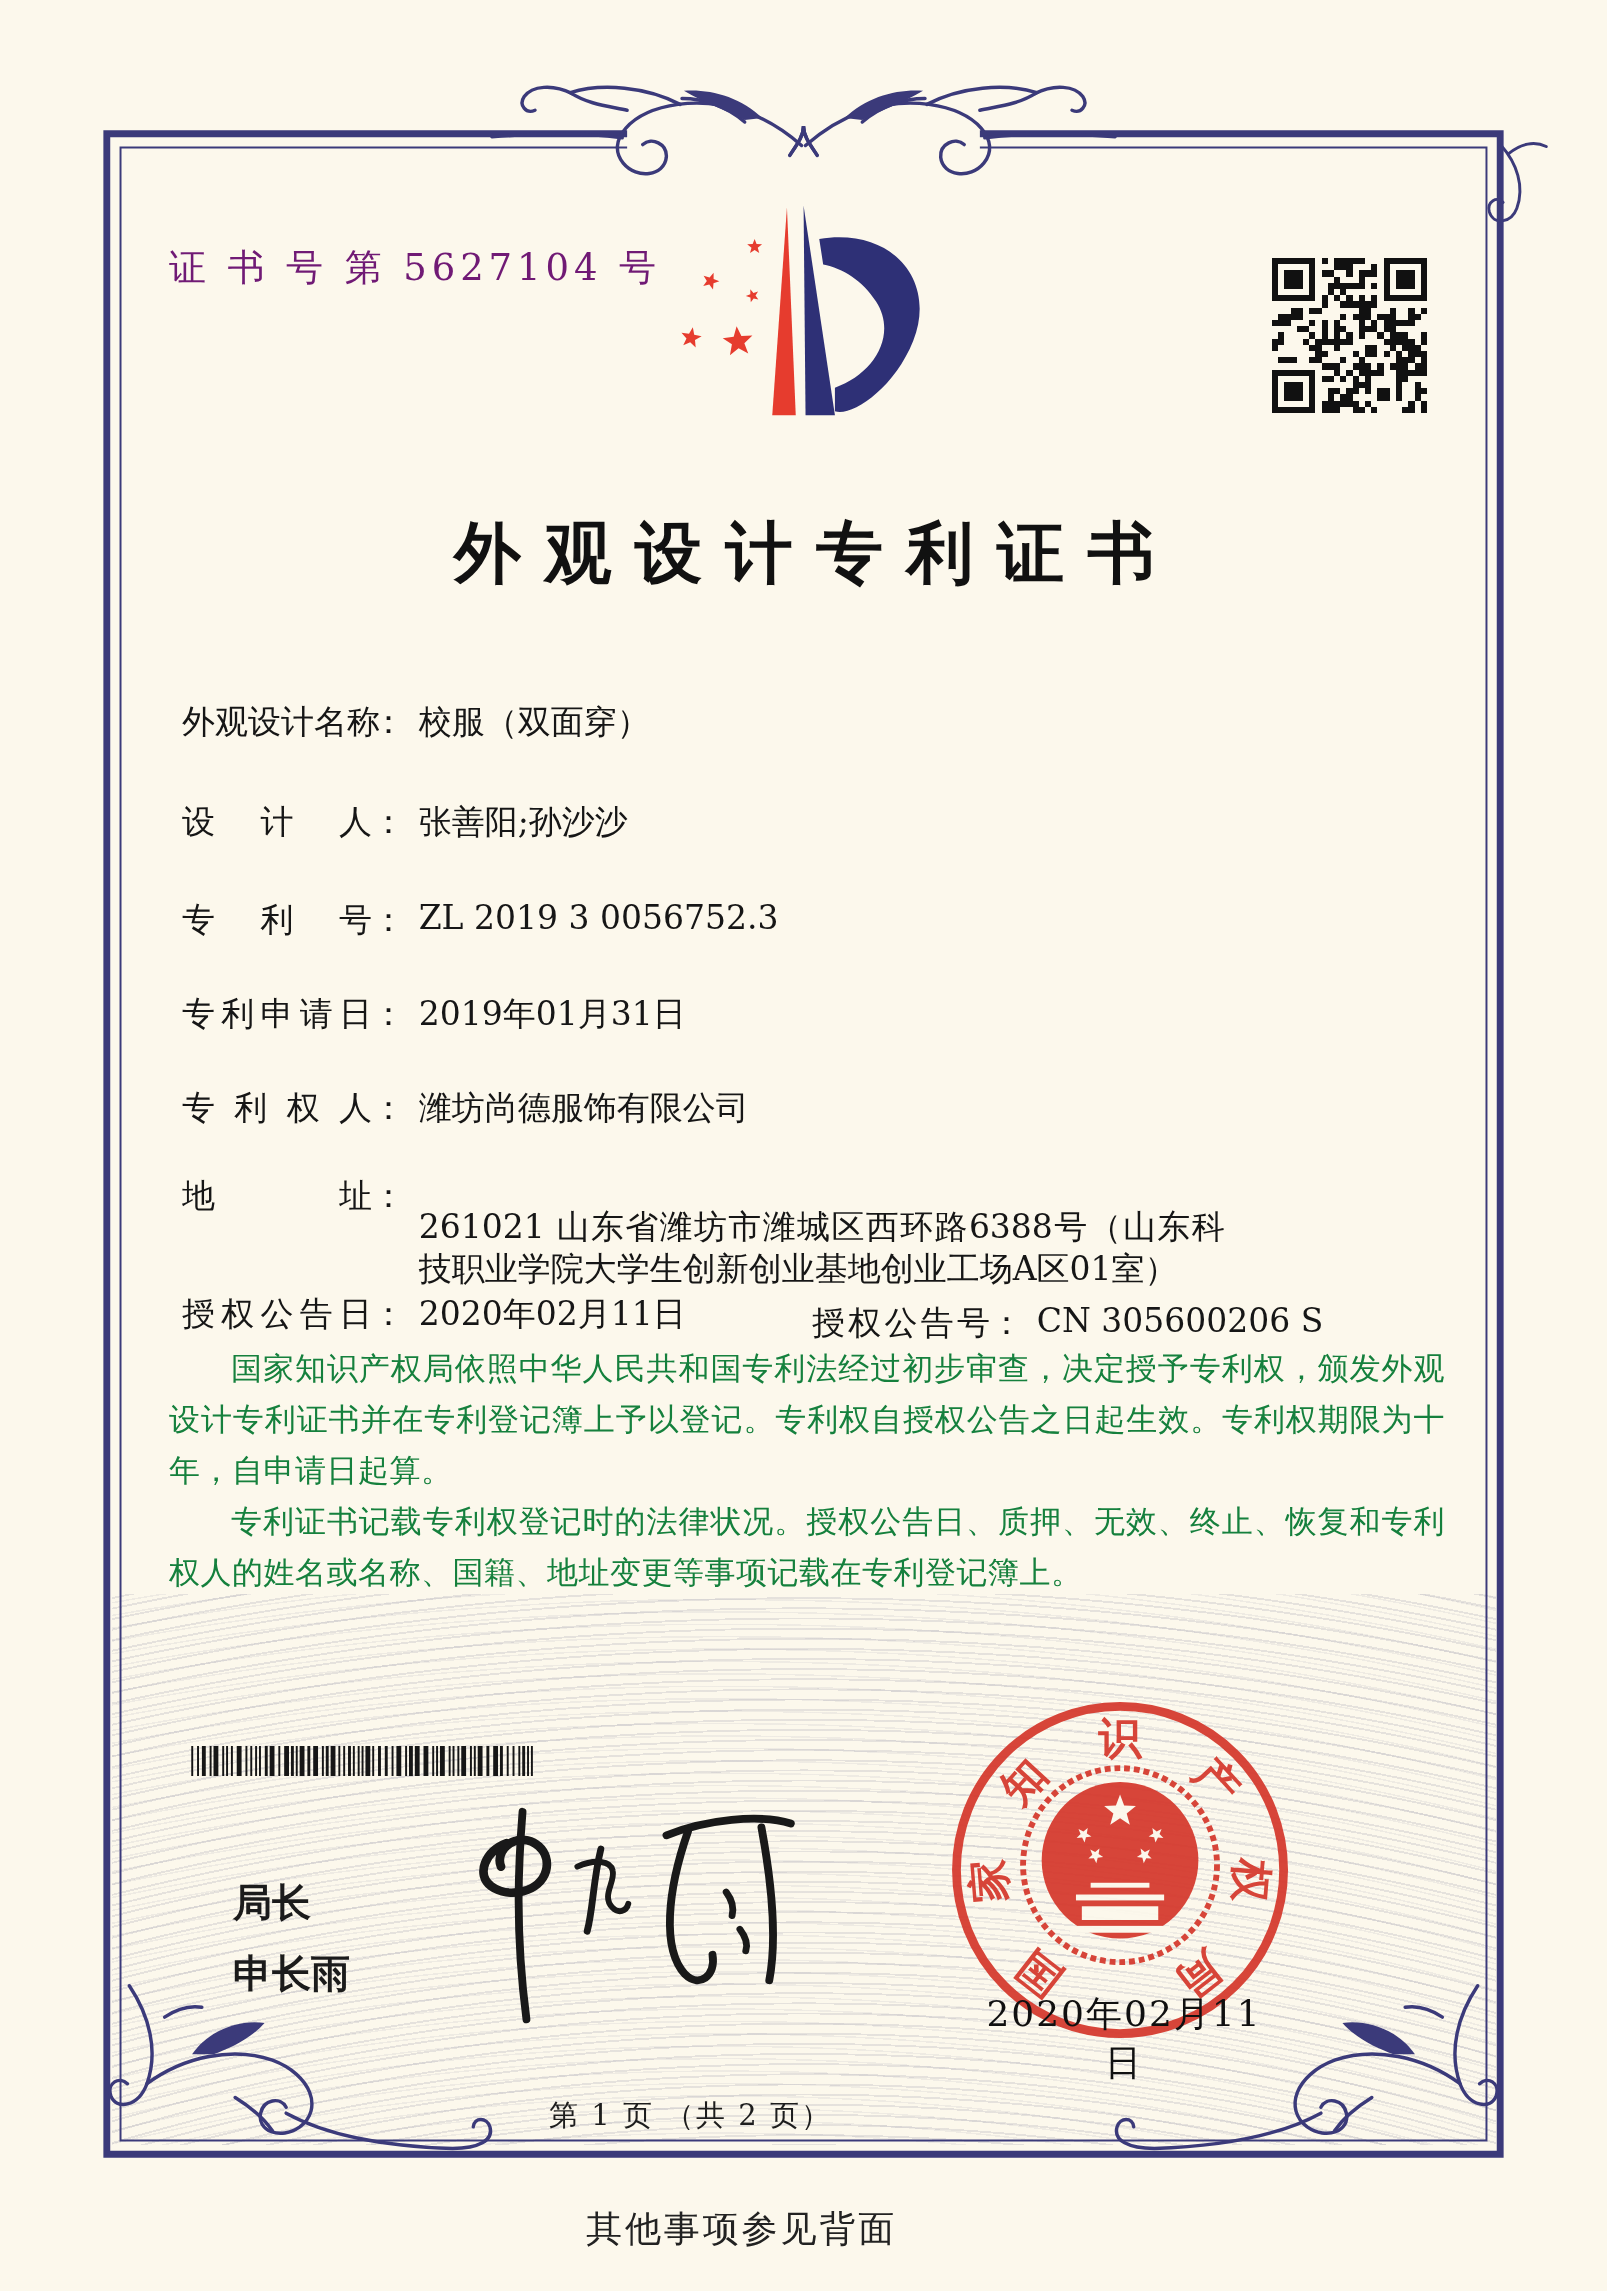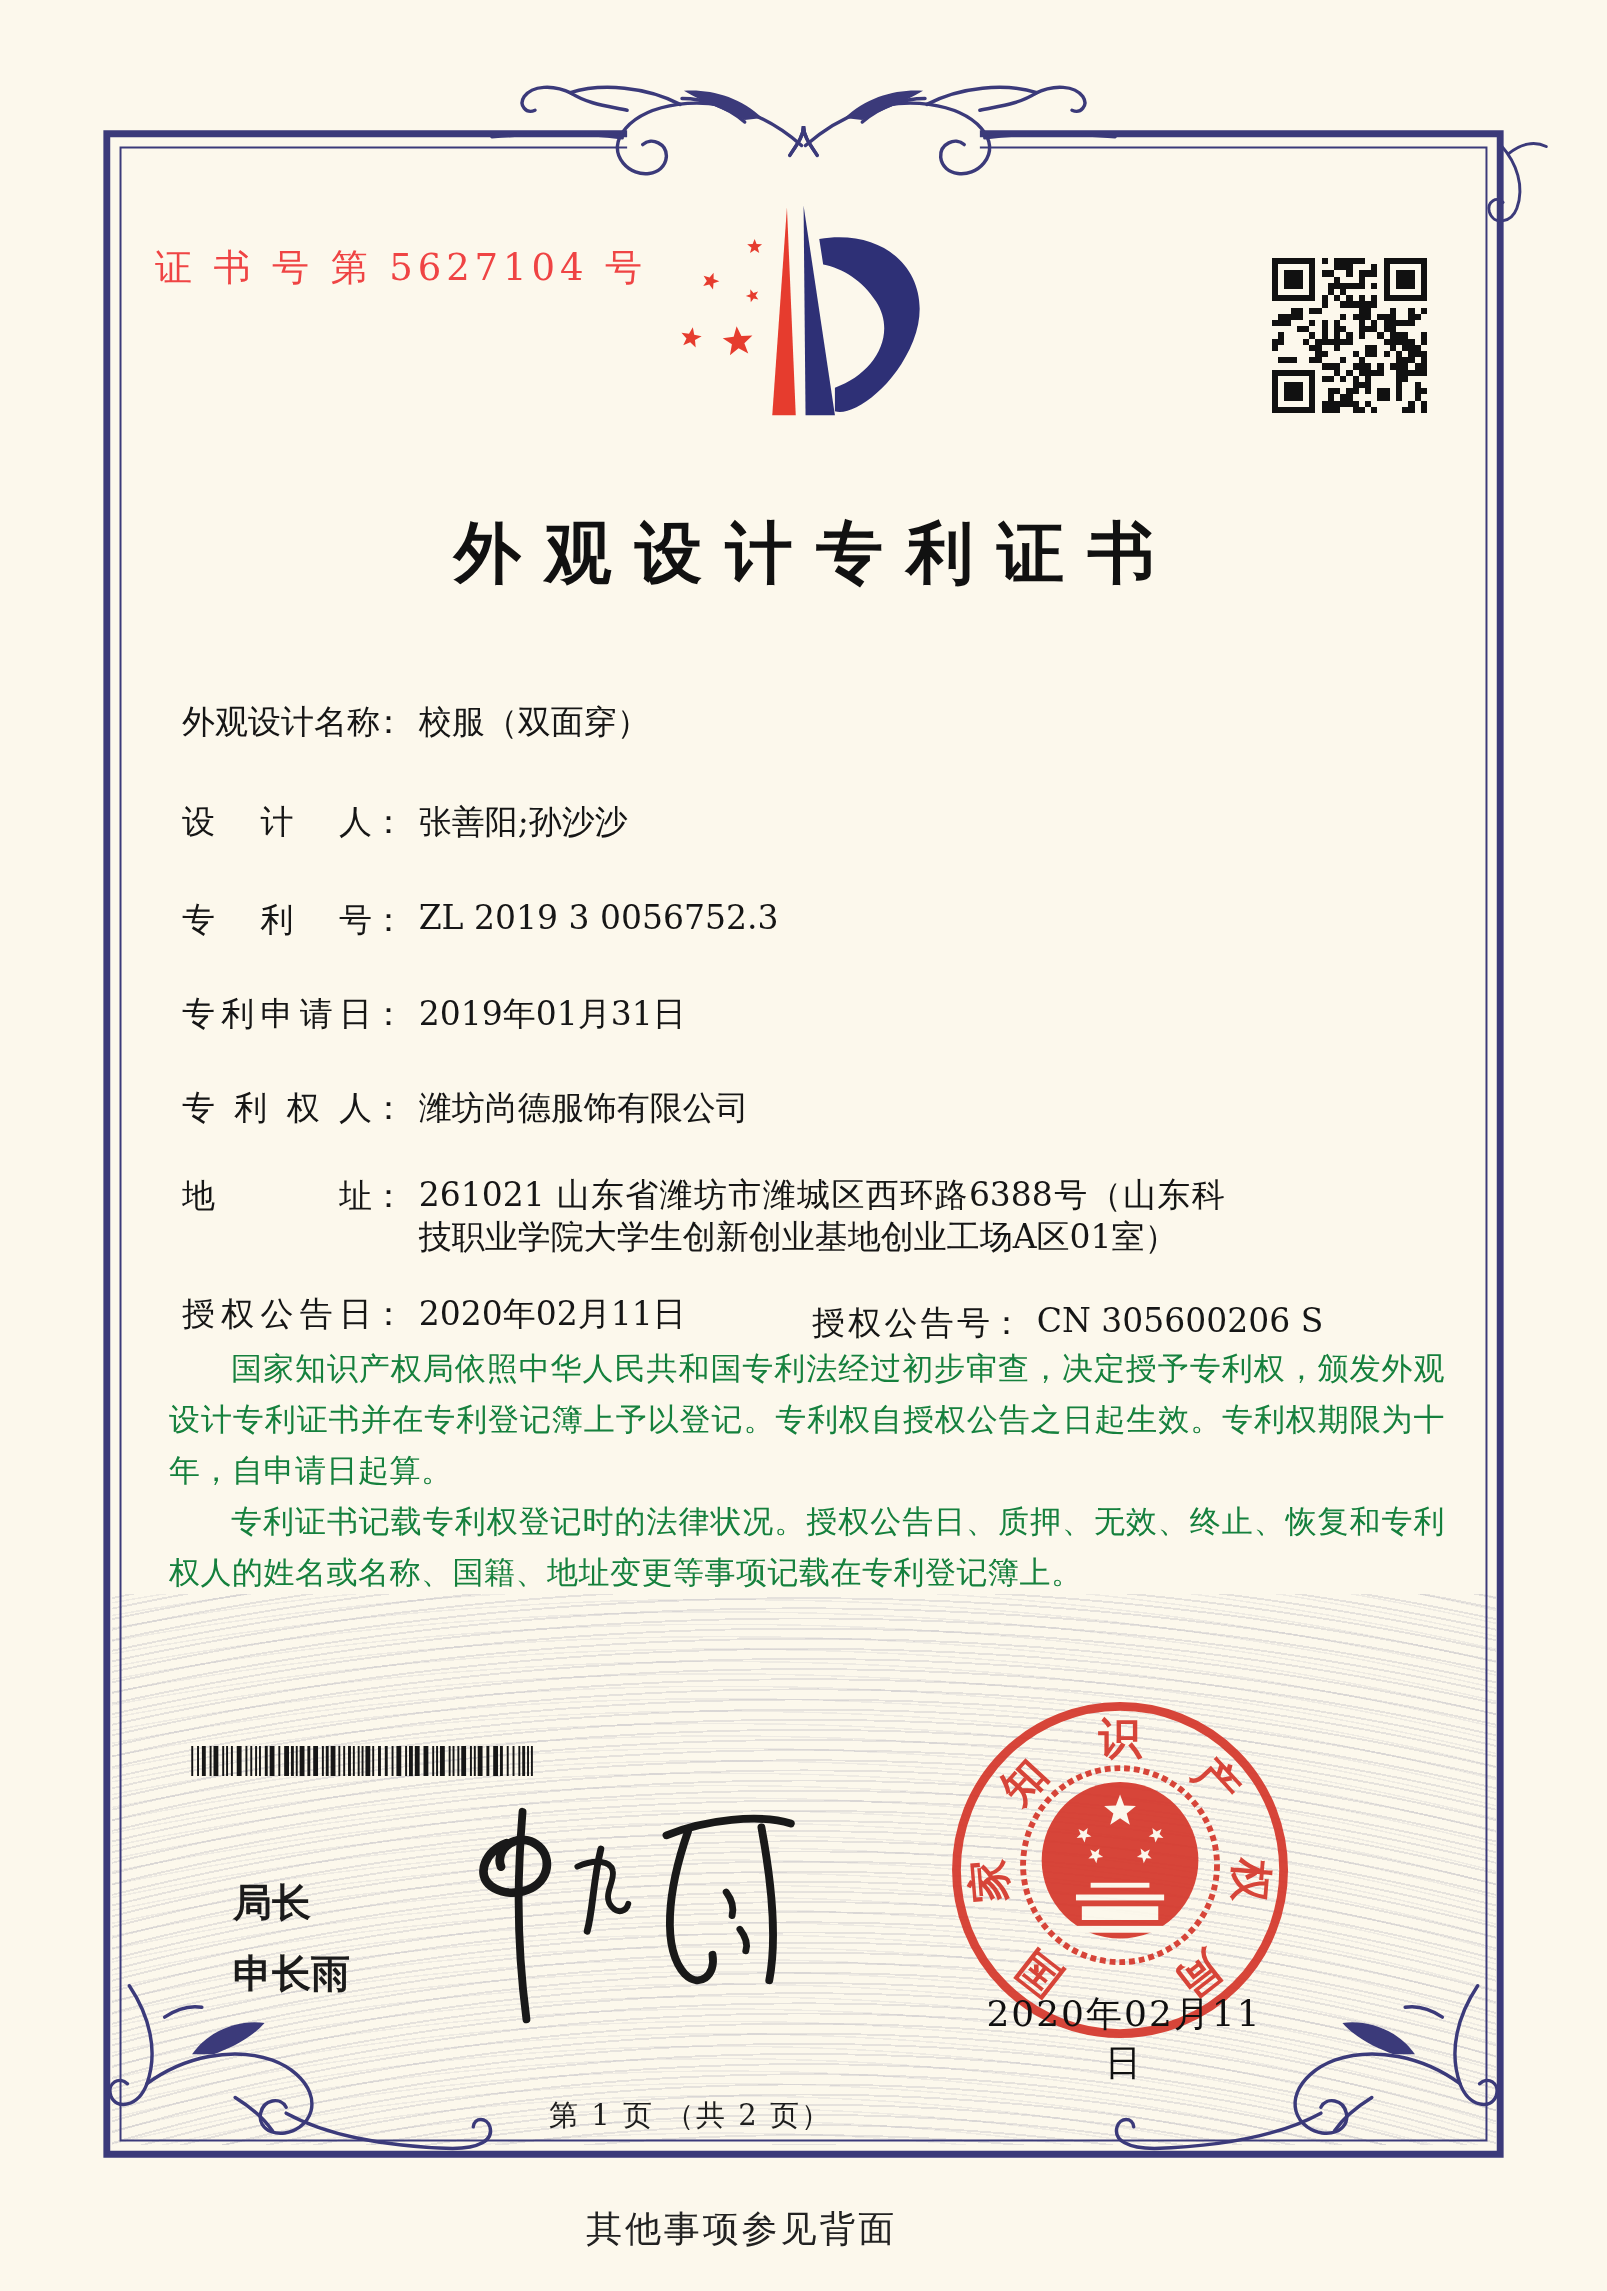--- a/index.html
+++ b/index.html
@@ -4,29 +4,29 @@
 <style>
   html,body{margin:0;padding:0;}
   body{
     width:1607px;height:2292px;position:relative;
     background:#fcf8ec;
     font-family:"DejaVu Serif","Liberation Serif",serif;
     color:#1a1a1a;overflow:hidden;
   }
   .abs{position:absolute;}
   
-  #certno{left:155px;top:243px;font-size:37px;letter-spacing:4.9px;color:#ef4444;}
+  #certno{left:169px;top:243px;font-size:37px;letter-spacing:4.9px;color:#701a75;}
   
   #title{left:0;right:0;top:508px;text-align:center;font-size:67px;font-weight:bold;
          letter-spacing:23.5px;padding-left:25px;color:#111;}
   
   .frow{position:absolute;left:182px;font-size:33px;color:#161616;white-space:nowrap;}
   .flabel{display:inline-block;width:190px;text-align:justify;text-align-last:justify;vertical-align:top;}
   .fcolon{vertical-align:top;}
-  .fvalue{margin-left:13.7px;vertical-align:top;}
+  .fvalue{margin-left:13.7px;vertical-align:top;margin-top:32px;}
   .fvalue.wrap{display:inline-block;width:806px;white-space:normal;line-height:42px;text-align:justify;}
   .fpair2{position:absolute;left:630px;top:9px;white-space:nowrap;}
   .fpair2 .flabel{width:178px;}
   
   .para{position:absolute;left:169px;width:1276px;font-size:31px;line-height:51px;
         text-align:justify;text-indent:2em;color:#15803d;letter-spacing:0.5px;}
   
   #signer-title,#signer-name{left:233px;font-size:39px;font-weight:bold;
         font-family:"DejaVu Sans","Liberation Sans",sans-serif;color:#1b1b1b;}
   #signer-title{top:1876px;text-align:right;}

